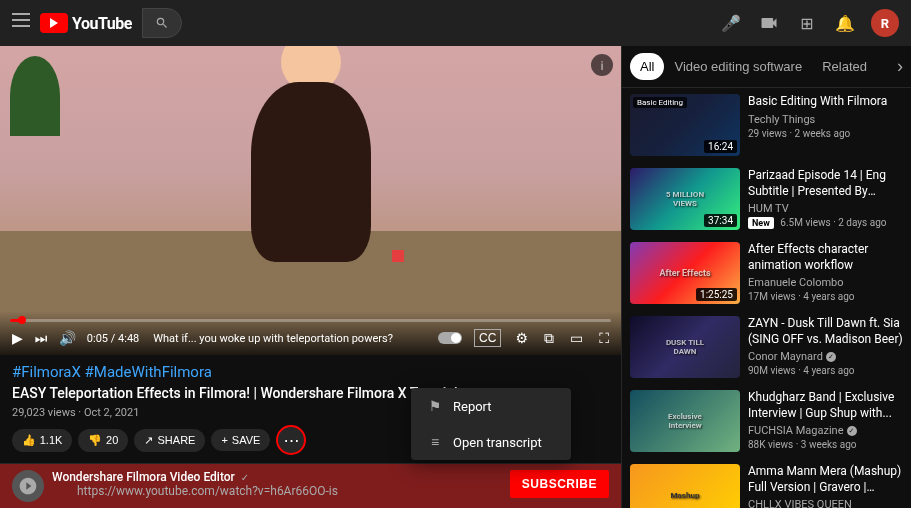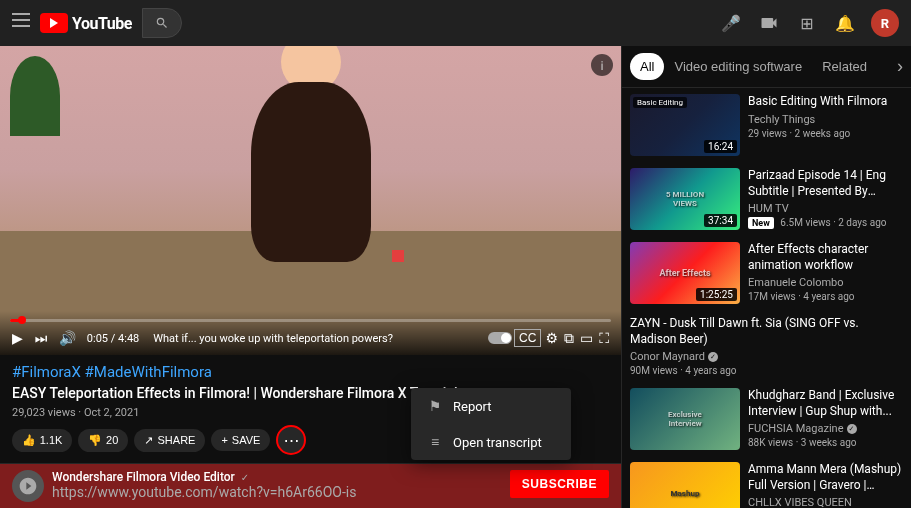--- a/index.html
+++ b/index.html
@@ -296,21 +296,21 @@
       flex: 1;
       padding: 0 6px;
       white-space: nowrap;
       overflow: hidden;
       text-overflow: ellipsis;
     }
     .ctrl-right {
       margin-left: auto;
       display: flex;
       align-items: center;
-      gap: 2px;
+      gap: 12px;
     }
     .autoplay-toggle {
       display: flex;
       align-items: center;
       gap: 3px;
       font-size: 10px;
       color: #fff;
     }
     .toggle-track {
       width: 24px;
@@ -420,22 +420,23 @@
     }
     .channel-info {
       flex: 1;
     }
     .channel-name {
       font-size: 12px;
       color: #fff;
       font-weight: 500;
     }
     .channel-url {
-      font-size: 14px;
-      color: #aaa;
+      font-size: 12px;
+      color: #aaa;
+      margin-left: 25px;
     }
     .subscribe-btn {
       background: #ff0000;
       border: none;
       border-radius: 2px;
       padding: 7px 12px;
       color: #fff;
       font-size: 12px;
       font-weight: 600;
       cursor: pointer;
@@ -823,20 +824,25 @@
         </div>
         <div class="video-item-info">
           <div class="video-item-title">After Effects character animation workflow</div>
           <div class="video-item-channel">Emanuele Colombo</div>
           <div class="video-item-meta">17M views · 4 years ago</div>
         </div>
         <button class="item-more">⋮</button>
       </div>
 
       <div class="video-list-item">
+        <div class="thumb-container">
+          <div class="thumb thumb-4">
+            <div class="thumb-label" style="font-size:8px;">DUSK TILL DAWN</div>
+          </div>
+        </div>
         <div class="video-item-info">
           <div class="video-item-title">ZAYN - Dusk Till Dawn ft. Sia (SING OFF vs. Madison Beer)</div>
           <div class="video-item-channel">
             <span>Conor Maynard</span>
             <span class="verified-icon">✓</span>
           </div>
           <div class="video-item-meta">90M views · 4 years ago</div>
         </div>
         <button class="item-more">⋮</button>
       </div>

